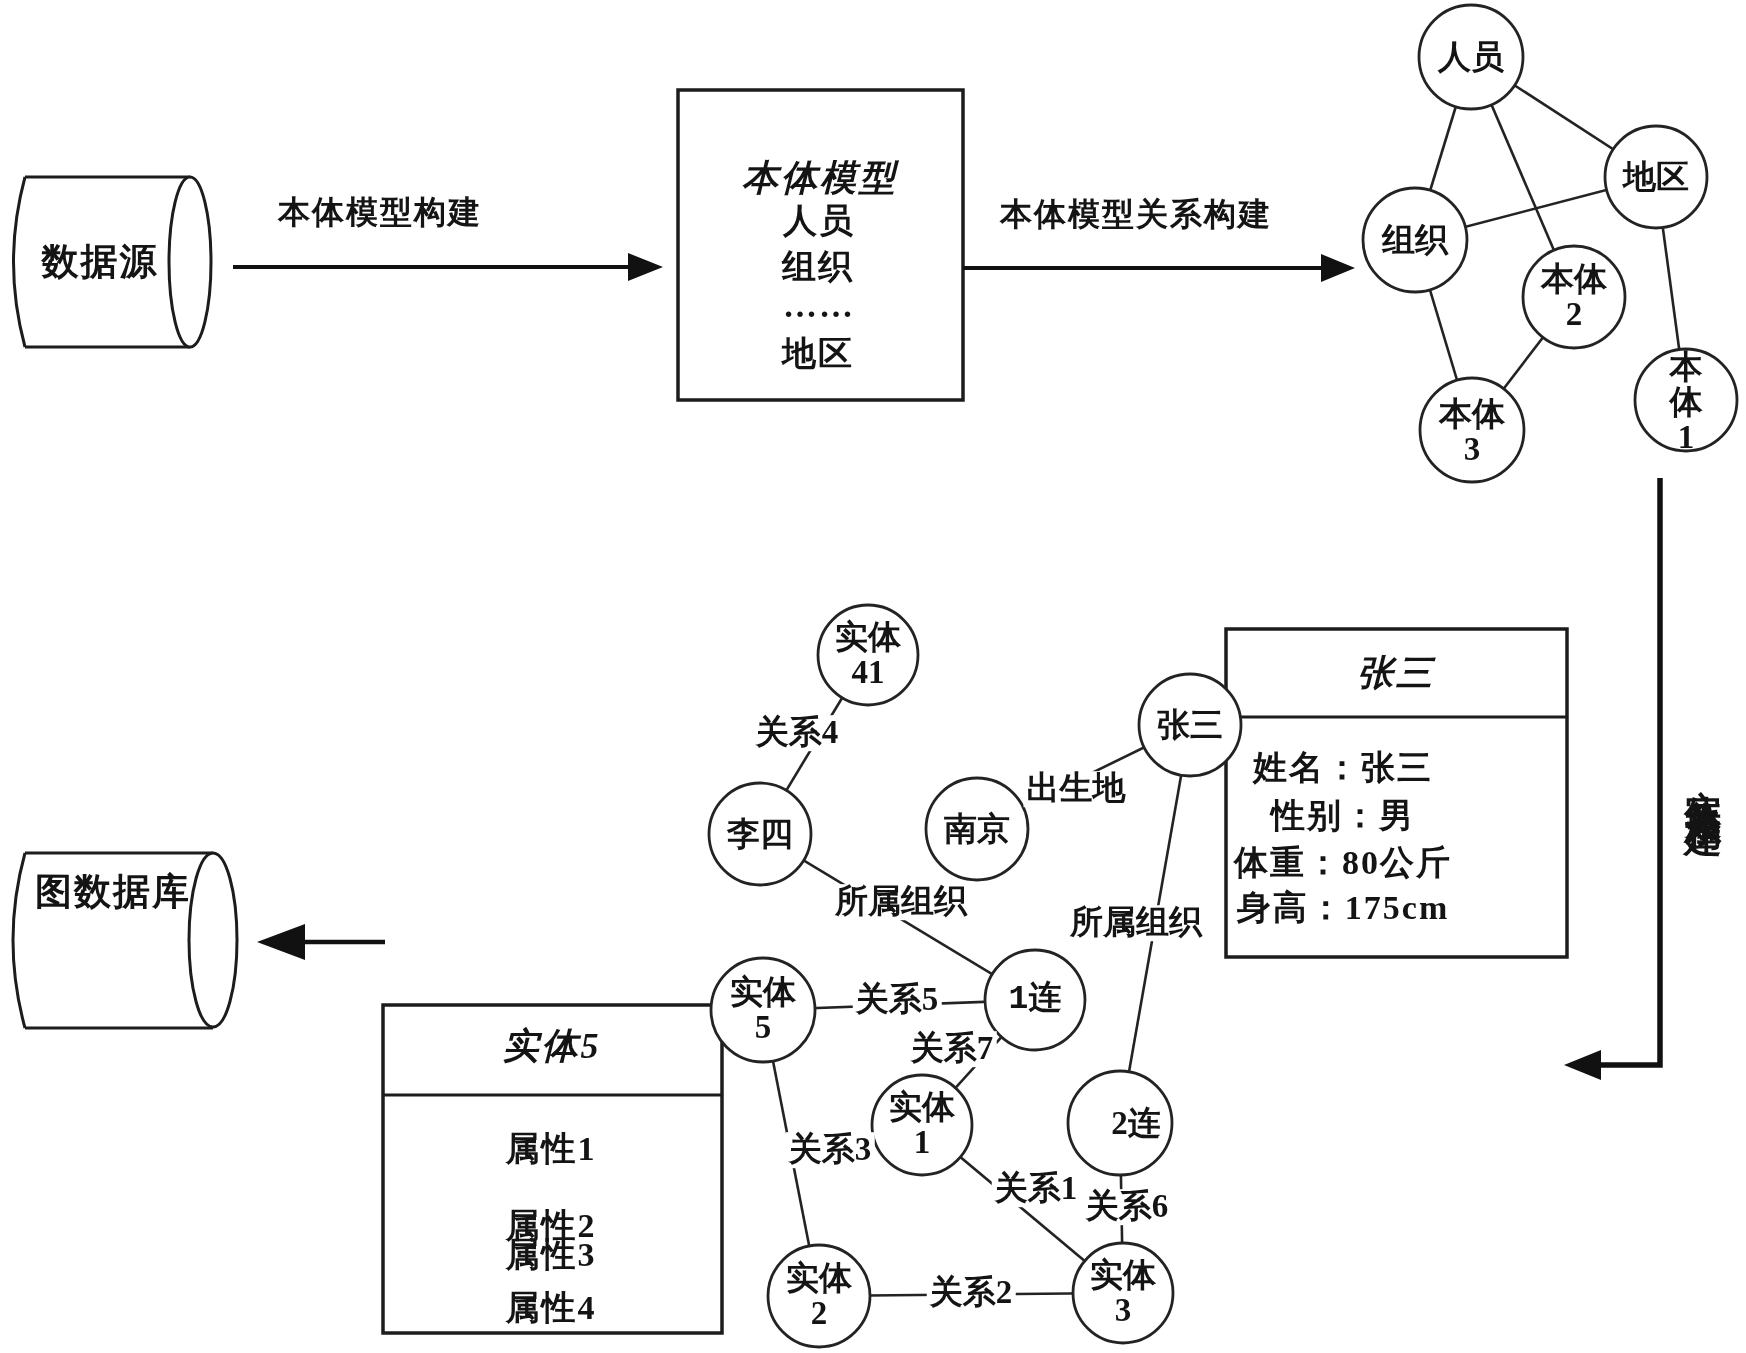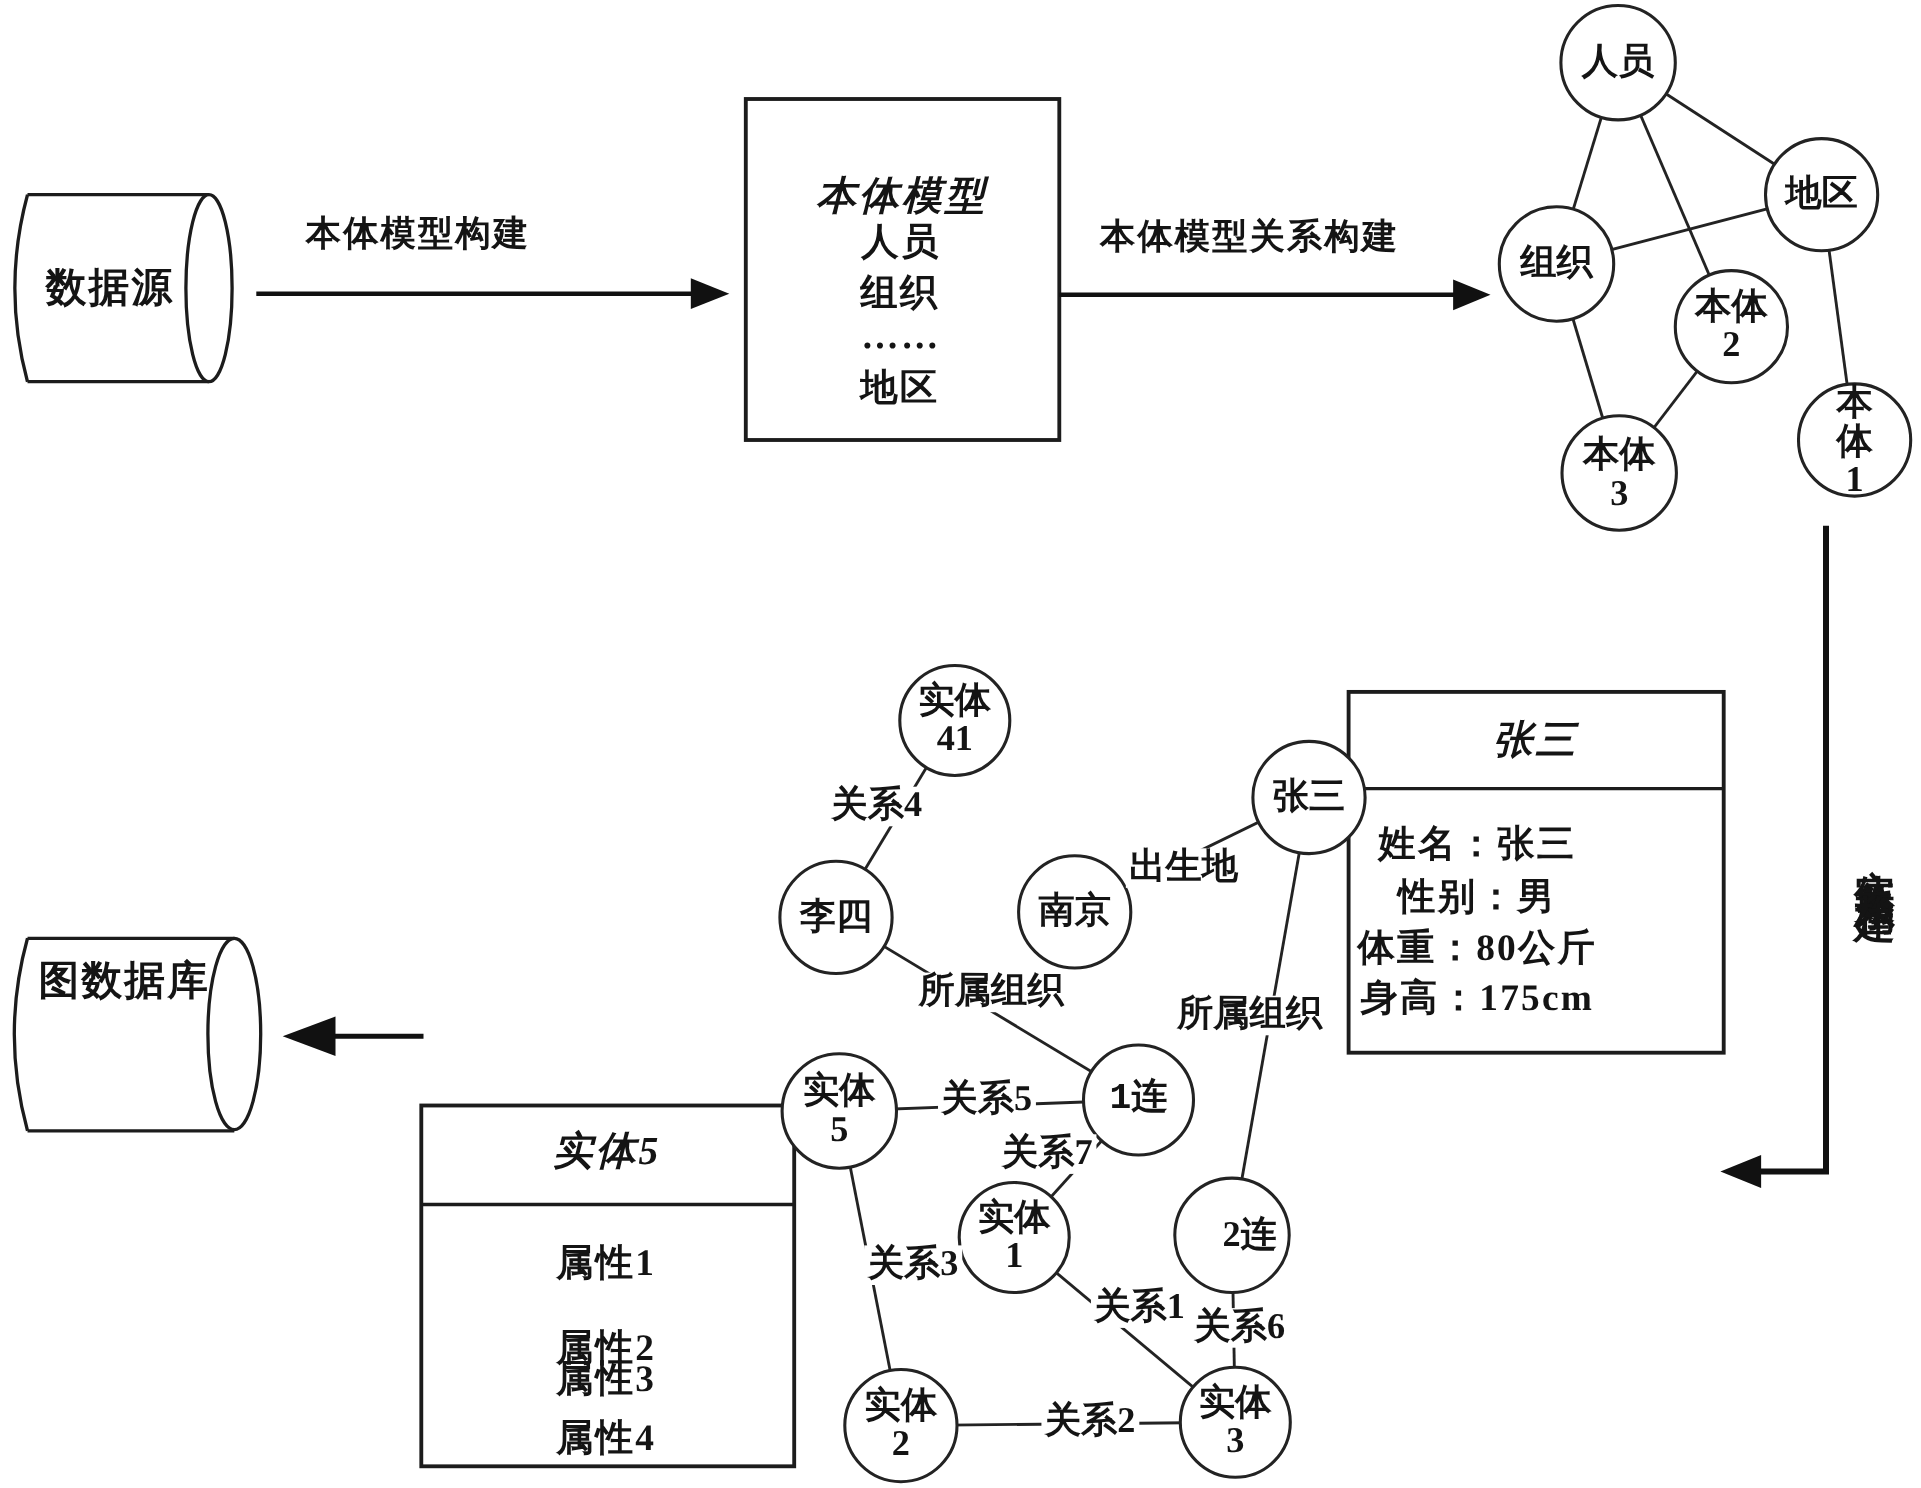--- a/index.html
+++ b/index.html
@@ -154,21 +154,21 @@
 
   <div class="lbl edge-lbl" style="left:797px;top:733px;text-align:right;">关系4</div>
   <div class="lbl edge-lbl" style="left:1076px;top:789px;">出生地</div>
   <div class="lbl edge-lbl" style="left:901px;top:902px;">所属组织</div>
   <div class="lbl edge-lbl" style="left:1136px;top:923px;">所属组织</div>
   <div class="lbl edge-lbl" style="left:897px;top:1000px;">关系5</div>
   <div class="lbl edge-lbl" style="left:952px;top:1049px;">关系7</div>
   <div class="lbl edge-lbl" style="left:790px;top:1150px;margin-left:40px;">关系3</div>
   <div class="lbl edge-lbl" style="left:1036px;top:1189px;">关系1</div>
   <div class="lbl edge-lbl" style="left:1127px;top:1207px;">关系6</div>
-  <div class="lbl edge-lbl" style="left:971px;top:1293px;margin-left:20px;">关系2</div>
+  <div class="lbl edge-lbl" style="left:971px;top:1293px;">关系2</div>
 
   <div class="lbl box-title" style="left:1396px;top:673px;">张三</div>
   <div class="lbl box-line" style="left:1343px;top:768px;">姓名：张三</div>
   <div class="lbl box-line" style="left:1343px;top:816px;">性别：男</div>
   <div class="lbl box-line" style="left:1343px;top:863px;">体重：80公斤</div>
   <div class="lbl box-line" style="left:1343px;top:908px;">身高：175cm</div>
 
   <div class="lbl box-title" style="left:552px;top:1046px;">实体5</div>
   <div class="lbl box-line" style="left:551px;top:1149px;">属性1</div>
   <div class="lbl box-line" style="left:551px;top:1202px;margin-top:24px;">属性2</div>

